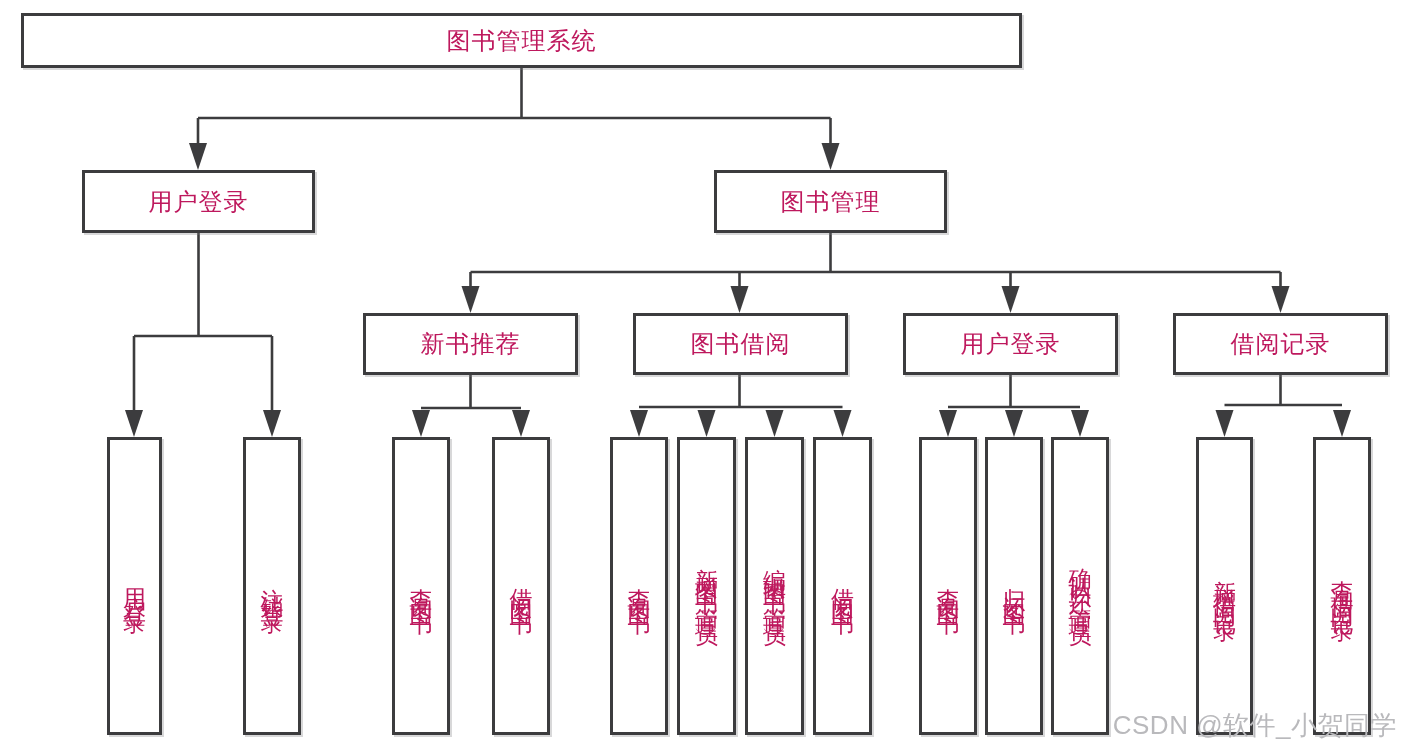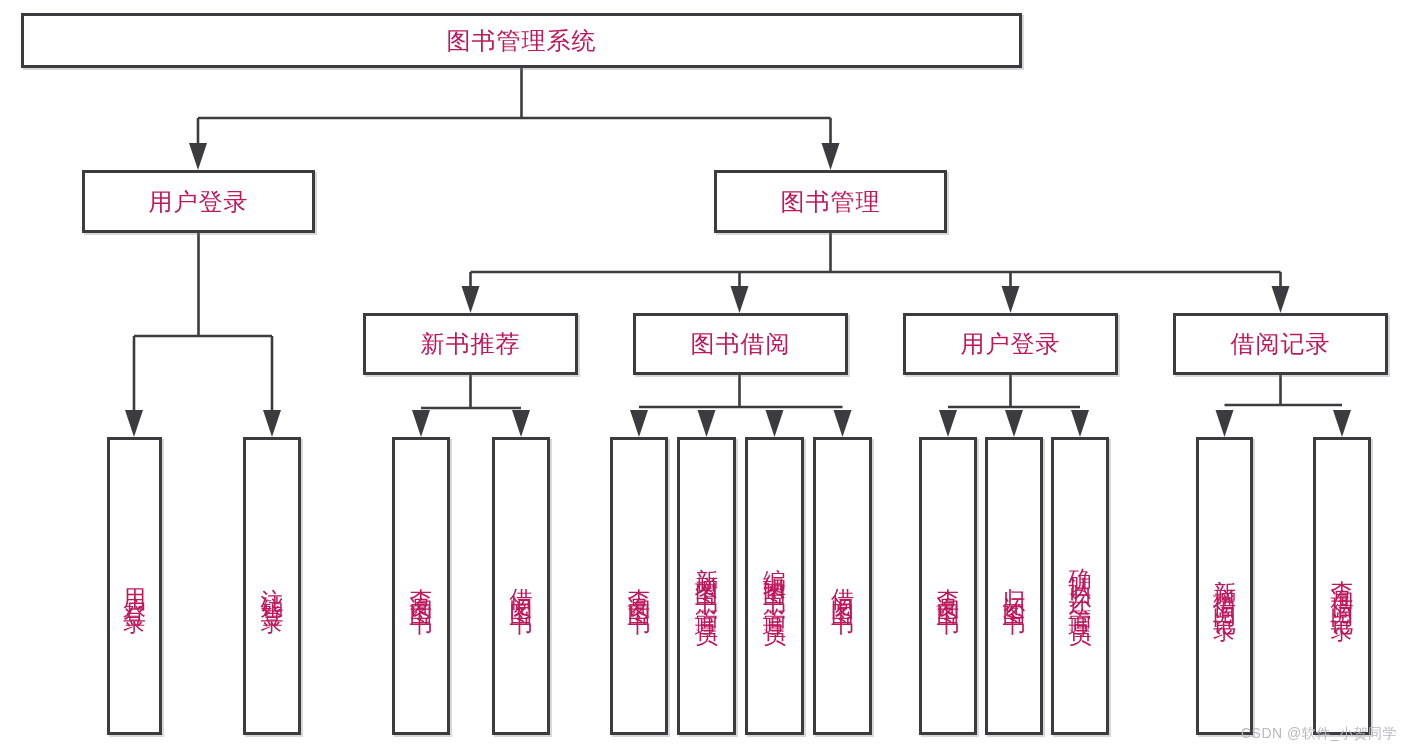--- a/index.html
+++ b/index.html
@@ -14,21 +14,21 @@
     display:flex; align-items:center; justify-content:center;
     color:#be185d; font-size:24px; letter-spacing:1px;
     box-shadow:2px 2px 0 rgba(125,125,130,0.30);
   }
   .vbox span {
     writing-mode:vertical-rl; text-orientation:mixed;
     font-size:23px; letter-spacing:8px; line-height:1;
   }
   #watermark {
     position:absolute; z-index:5; right:8px; bottom:4px;
-    color:#b9b9bc; font-size:14px; letter-spacing:0.5px; white-space:nowrap;
+    color:#b9b9bc; font-size:26px; letter-spacing:0.5px; white-space:nowrap;
   }
 </style>
 </head>
 <body>
 
 <div id="canvas">
 
   <svg id="wires" width="1405" height="747" viewBox="0 0 1405 747">
     <g stroke="#3c3c3e" stroke-width="2.6" fill="none">
 

